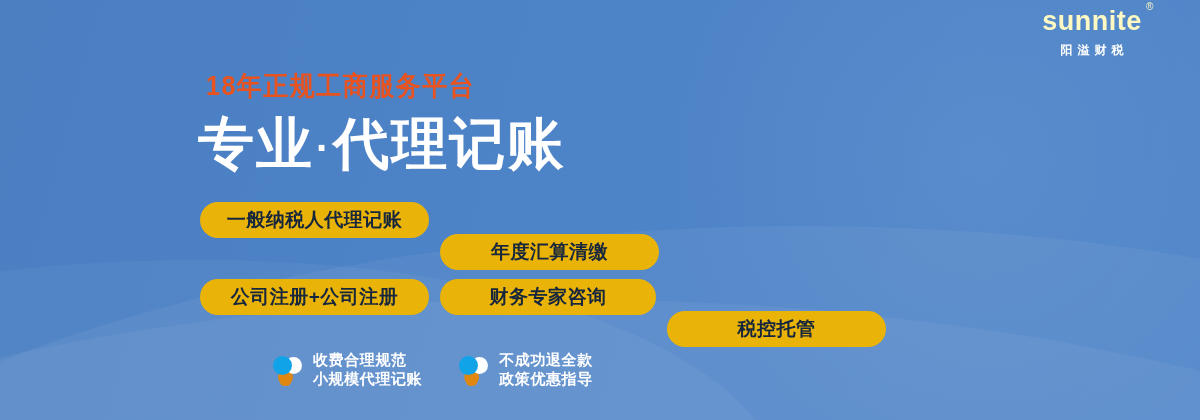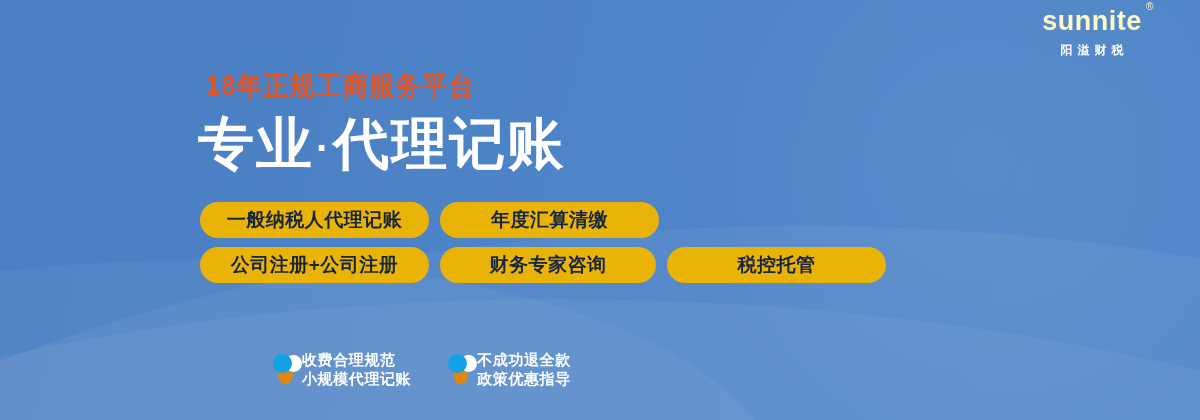--- a/index.html
+++ b/index.html
@@ -150,33 +150,34 @@
     height: 36px;
     display: flex;
     align-items: center;
     justify-content: center;
     box-sizing: border-box;
     letter-spacing: 0.5px;
     white-space: nowrap;
   }
   .pill.w1 { width: 229px; }
   .pill.w2 { width: 216px; }
-  .pill.w3 { width: 219px; }
+  .pill.w3 { width: 219px; margin-top: 32px; }
 
   
   .features {
     position: absolute;
     left: 272px;
     top: 350px;
     display: flex;
     gap: 36px;
   }
   .feature {
     display: flex;
-    align-items: center;
+    align-items: flex-end;
+    gap: 11px;
   }
   .feature-icon {
     position: relative;
     width: 30px;
     height: 34px;
     flex: 0 0 auto;
   }
   .feature-icon .fi-drop {
     position: absolute;
     left: 6px;

